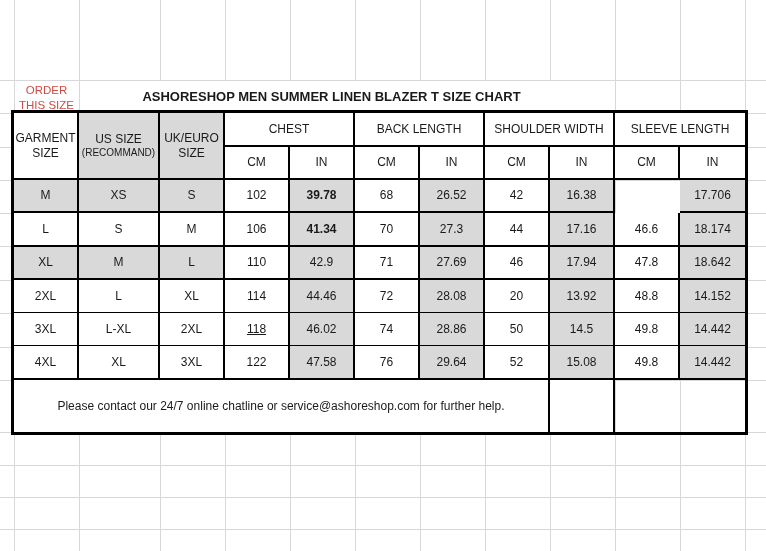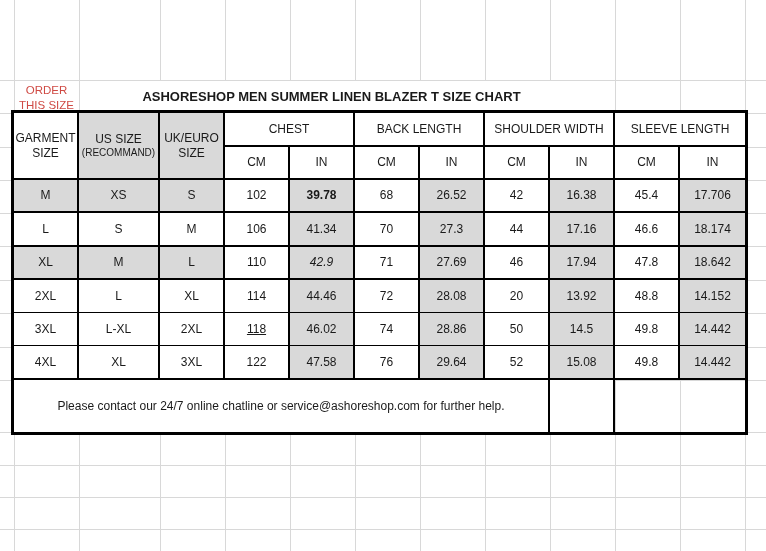--- a/index.html
+++ b/index.html
@@ -123,38 +123,37 @@
     <div class="cell nbr nbb transparent-cell" style="grid-row:9;grid-column:10/12"></div>
   <div class="cell gray" style="grid-area: 3 / 1;">M</div>
       <div class="cell gray" style="grid-area: 3 / 2;">XS</div>
       <div class="cell gray" style="grid-area: 3 / 3;">S</div>
       <div class="cell" style="grid-area: 3 / 4;">102</div>
       <div class="cell gray" style="grid-area: 3 / 5; font-weight: bold;">39.78</div>
       <div class="cell" style="grid-area: 3 / 6;">68</div>
       <div class="cell gray" style="grid-area: 3 / 7;">26.52</div>
       <div class="cell" style="grid-area: 3 / 8;">42</div>
       <div class="cell gray" style="grid-area: 3 / 9;">16.38</div>
-      <div class="cell" style="grid-area: 3 / 10;">45.4</div>
       <div class="cell gray nbr" style="grid-area: 3 / 11;">17.706</div>
       <div class="cell" style="grid-area: 4 / 1;">L</div>
       <div class="cell" style="grid-area: 4 / 2;">S</div>
       <div class="cell" style="grid-area: 4 / 3;">M</div>
       <div class="cell" style="grid-area: 4 / 4;">106</div>
-      <div class="cell gray" style="grid-area: 4 / 5;">41.34</div>
+      <div class="cell gray" style="grid-area: 4 / 5; font-weight: bold;">41.34</div>
       <div class="cell" style="grid-area: 4 / 6;">70</div>
       <div class="cell gray" style="grid-area: 4 / 7;">27.3</div>
       <div class="cell" style="grid-area: 4 / 8;">44</div>
       <div class="cell gray" style="grid-area: 4 / 9;">17.16</div>
       <div class="cell" style="grid-area: 4 / 10;">46.6</div>
       <div class="cell gray nbr" style="grid-area: 4 / 11;">18.174</div>
       <div class="cell gray" style="grid-area: 5 / 1;">XL</div>
       <div class="cell gray" style="grid-area: 5 / 2;">M</div>
       <div class="cell gray" style="grid-area: 5 / 3;">L</div>
       <div class="cell" style="grid-area: 5 / 4;">110</div>
-      <div class="cell gray" style="grid-area: 5 / 5; font-style: italic;">42.9</div>
+      <div class="cell gray" style="grid-area: 5 / 5;">42.9</div>
       <div class="cell" style="grid-area: 5 / 6;">71</div>
       <div class="cell gray" style="grid-area: 5 / 7;">27.69</div>
       <div class="cell" style="grid-area: 5 / 8;">46</div>
       <div class="cell gray" style="grid-area: 5 / 9;">17.94</div>
       <div class="cell" style="grid-area: 5 / 10;">47.8</div>
       <div class="cell gray nbr" style="grid-area: 5 / 11;">18.642</div>
       <div class="cell thin-b" style="grid-area: 6 / 1;">2XL</div>
       <div class="cell thin-b" style="grid-area: 6 / 2;">L</div>
       <div class="cell thin-b" style="grid-area: 6 / 3;">XL</div>
       <div class="cell thin-b" style="grid-area: 6 / 4;">114</div>

